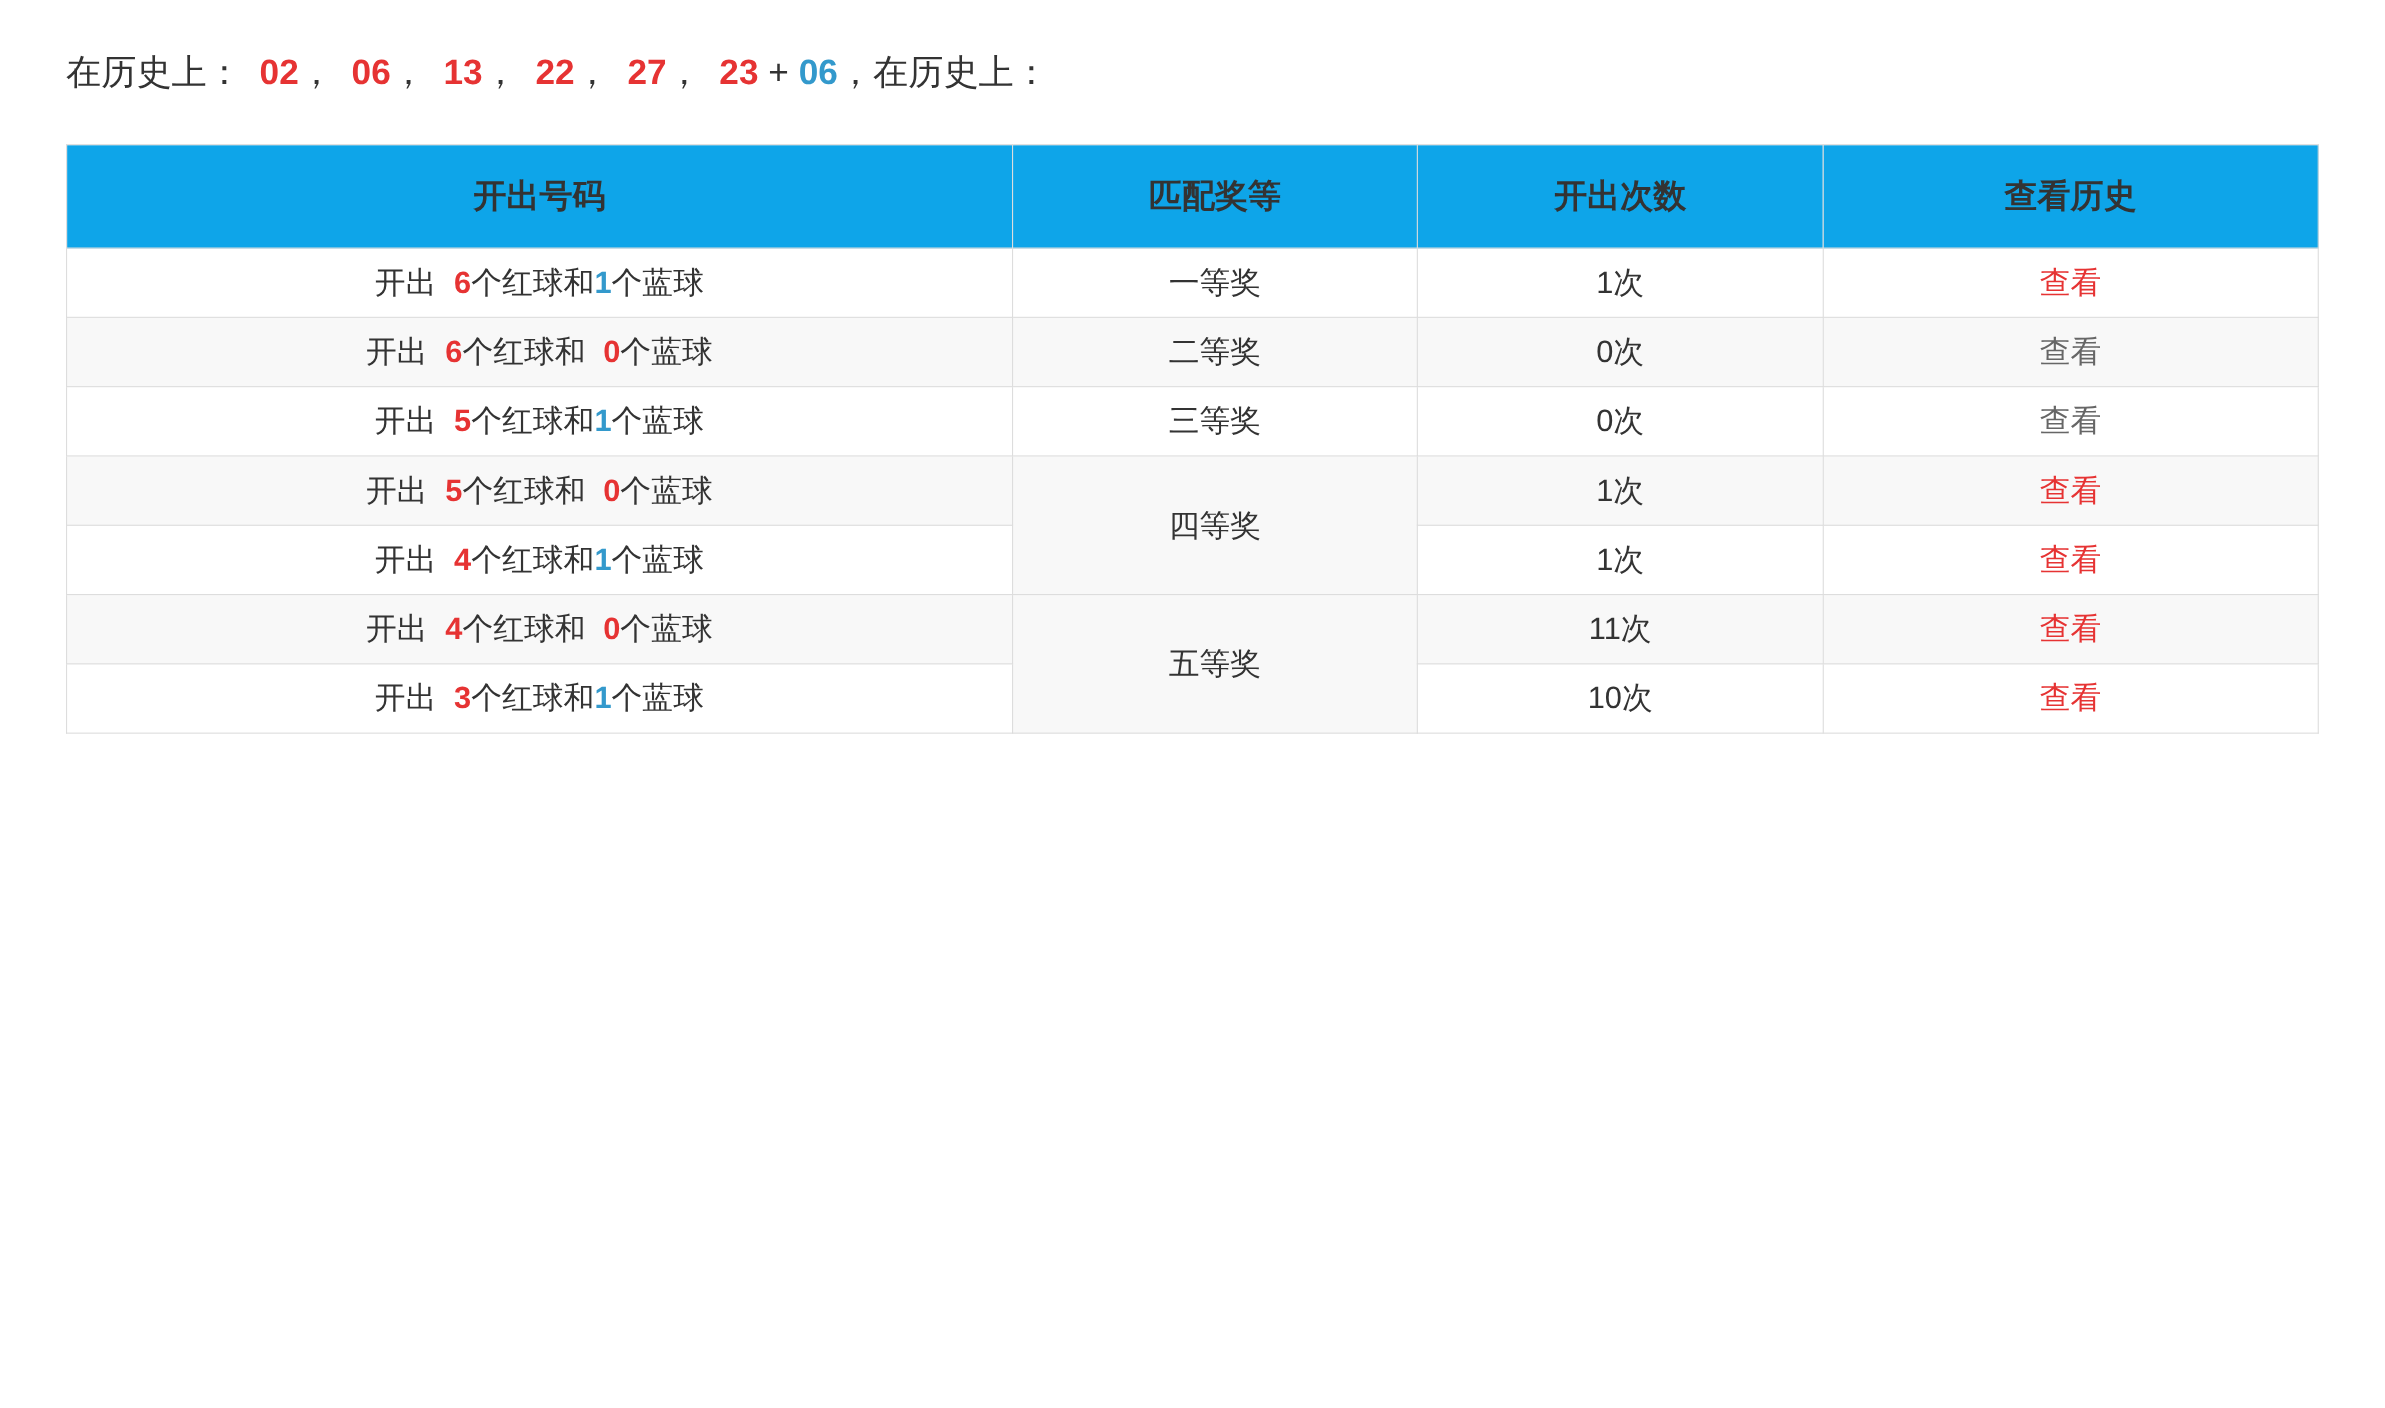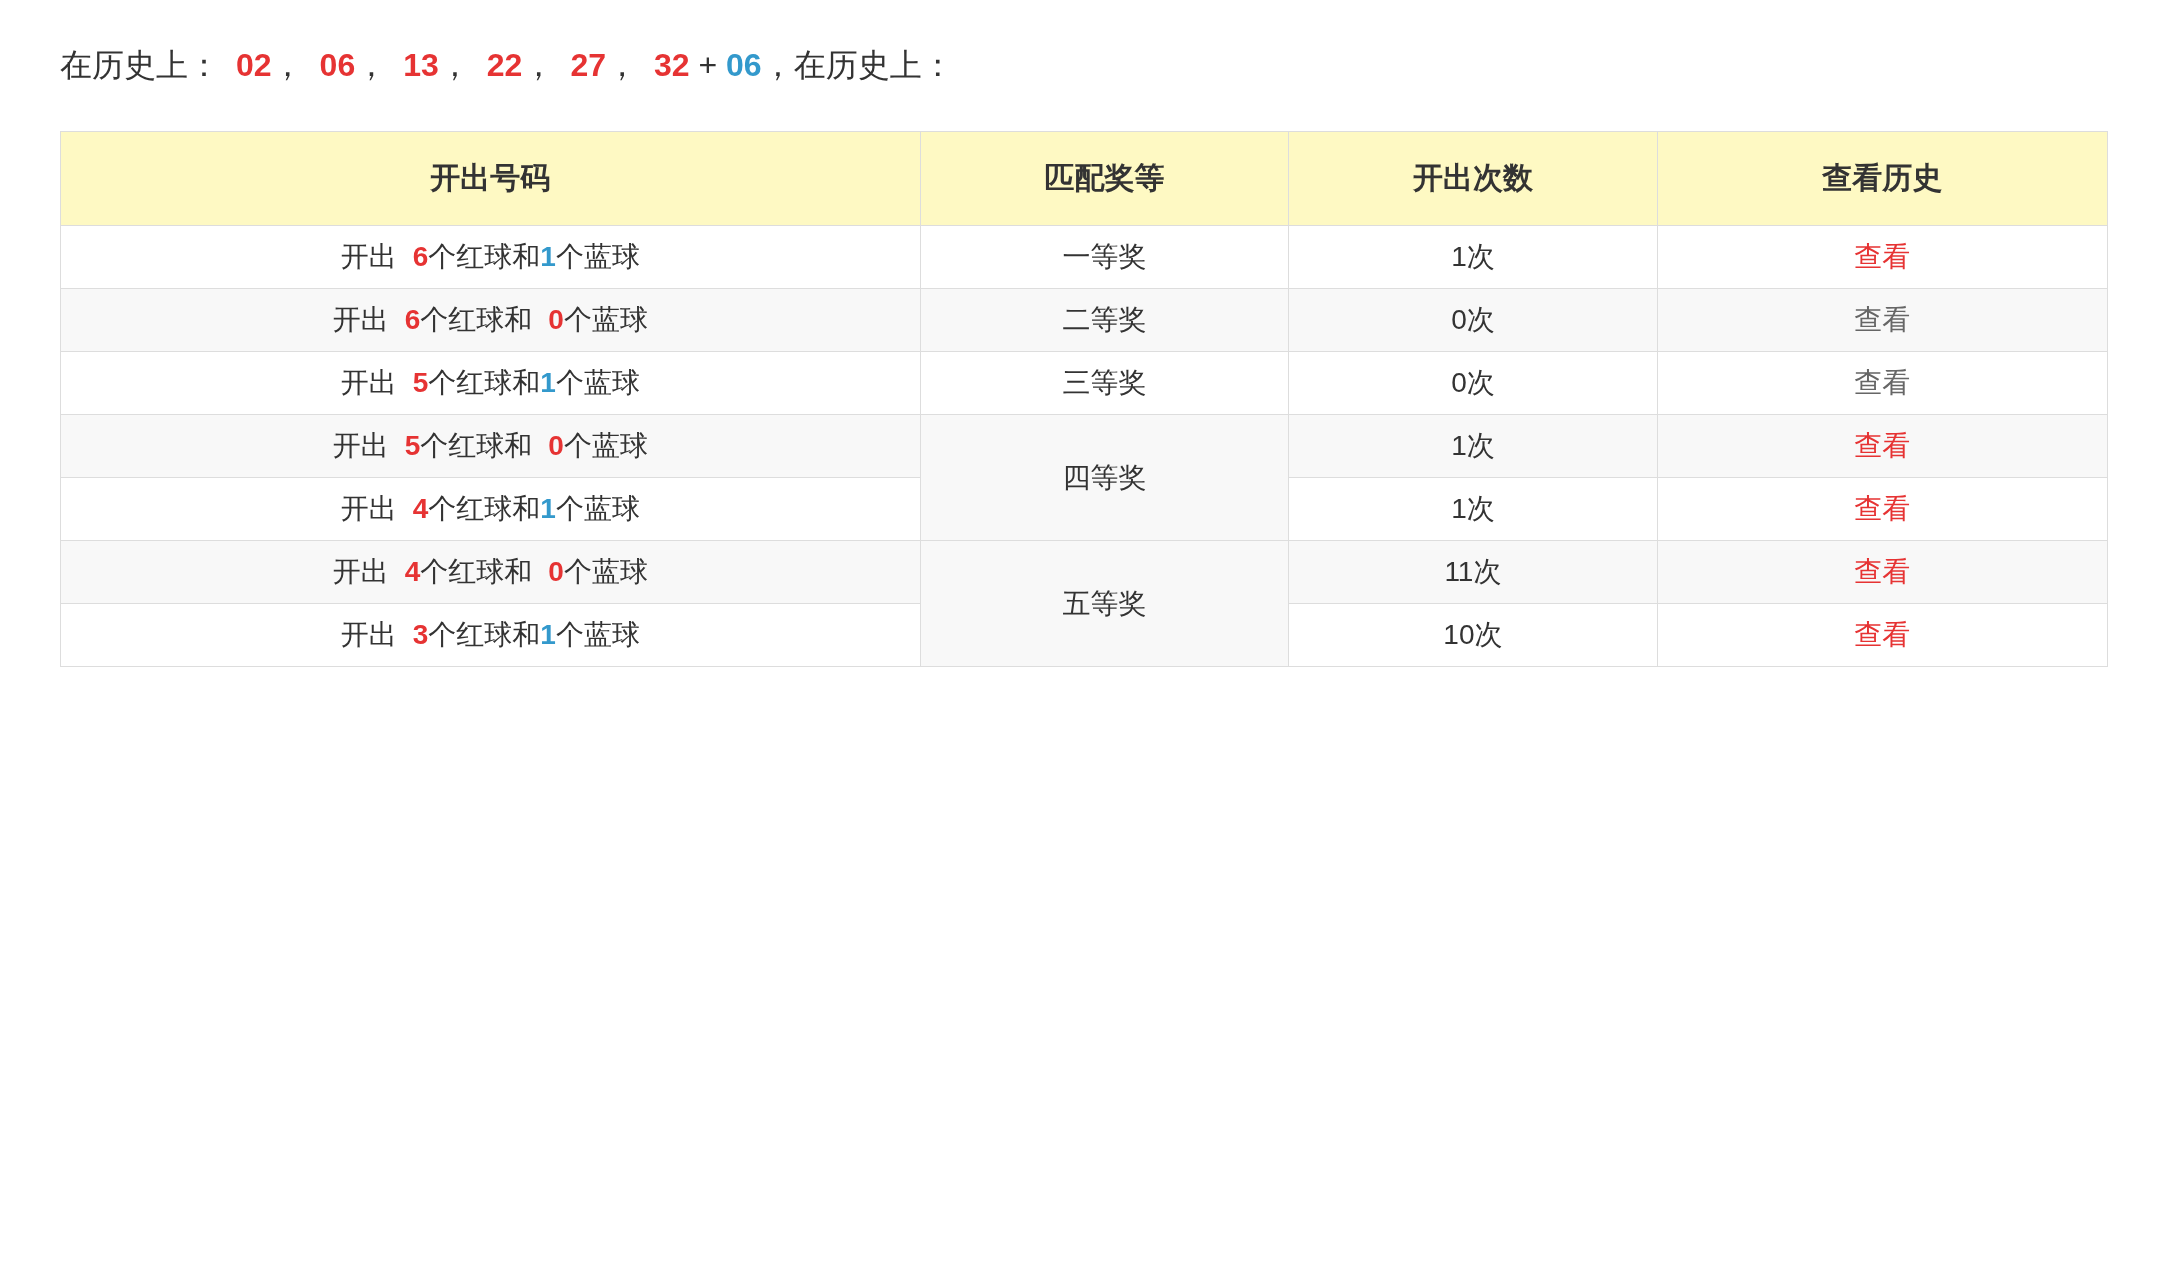--- a/index.html
+++ b/index.html
@@ -27,21 +27,21 @@
     .blue-num {
       color: #3399cc;
       font-weight: bold;
     }
     table {
       width: 100%;
       border-collapse: collapse;
       margin-top: 20px;
     }
     th {
-      background: #fef9c3;
+      background: #0ea5e9;
       font-weight: bold;
       font-size: 30px;
       padding: 26px 20px;
       text-align: center;
       border: 1px solid #ddd;
     }
     td {
       padding: 12px 20px;
       text-align: center;
       border: 1px solid #ddd;
@@ -76,21 +76,21 @@
     }
     
     .merged-cell {
       vertical-align: middle;
     }
   </style>
 </head>
 <body>
 
 <div class="header-line">
-  <span>在历史上：</span><span class="red-num">02</span>，<span class="red-num">06</span>，<span class="red-num">13</span>，<span class="red-num">22</span>，<span class="red-num">27</span>，<span class="red-num">32</span><span> + </span><span class="blue-num">06</span><span>，在历史上：</span>
+  <span>在历史上：</span><span class="red-num">02</span>，<span class="red-num">06</span>，<span class="red-num">13</span>，<span class="red-num">22</span>，<span class="red-num">27</span>，<span class="red-num">23</span><span> + </span><span class="blue-num">06</span><span>，在历史上：</span>
 </div>
 
 <table>
   <thead>
     <tr>
       <th class="col-code">开出号码</th>
       <th class="col-prize">匹配奖等</th>
       <th class="col-count">开出次数</th>
       <th class="col-history">查看历史</th>
     </tr>

